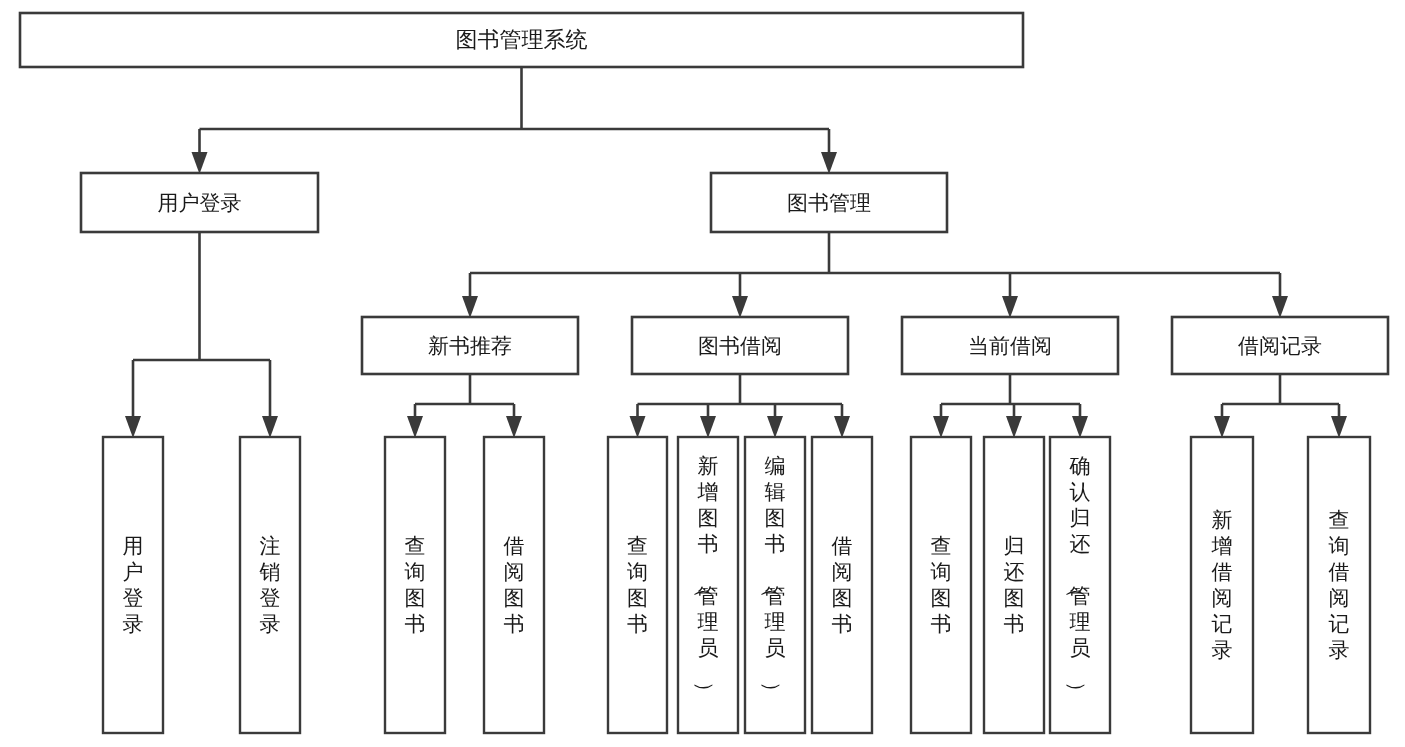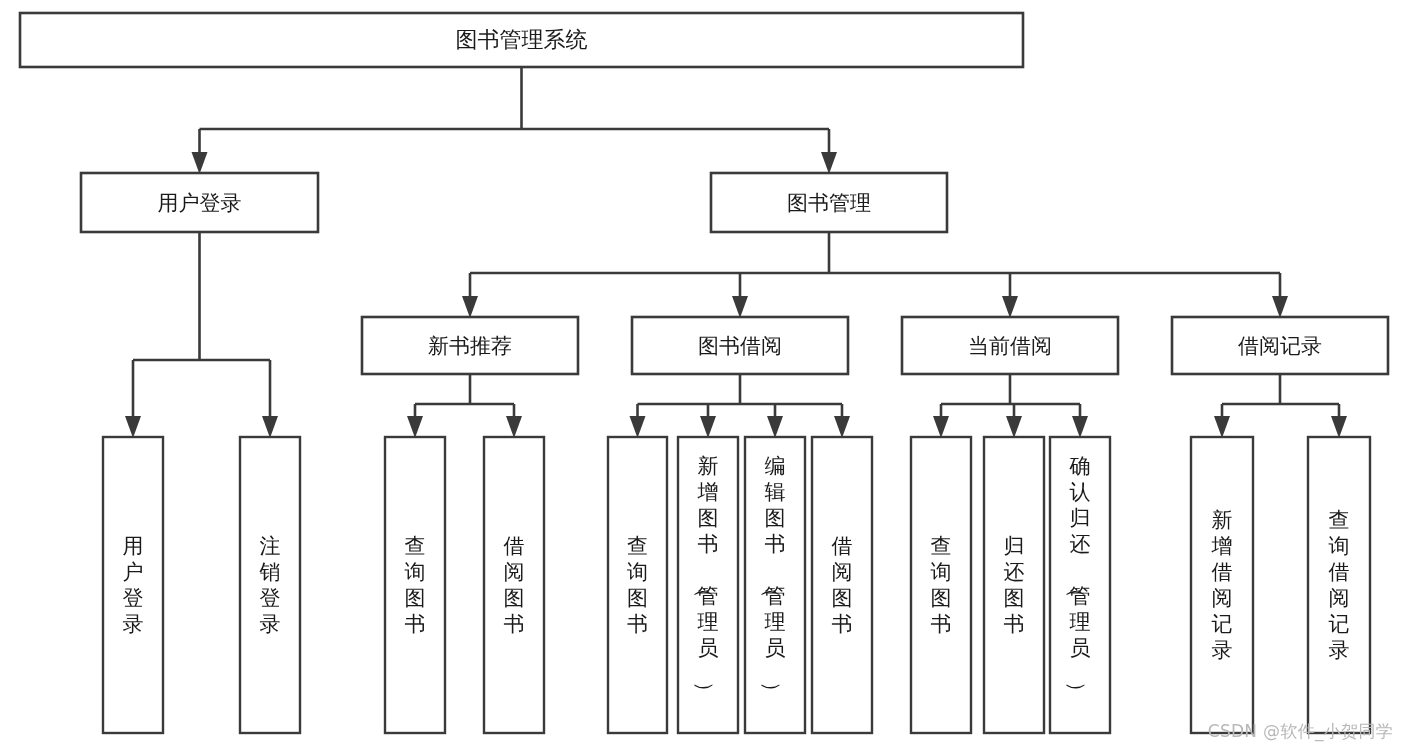--- a/index.html
+++ b/index.html
@@ -222,14 +222,13 @@
         <g>
           <rect class="node-rect leaf" x="1191" y="437" width="62" height="296"></rect>
           <text class="leaf-label-char" x="1222" y="527.28"><tspan x="1222" dy="0">新</tspan><tspan x="1222" dy="26">增</tspan><tspan x="1222" dy="26">借</tspan><tspan x="1222" dy="26">阅</tspan><tspan x="1222" dy="26">记</tspan><tspan x="1222" dy="26">录</tspan></text>
         </g>
         <g>
           <rect class="node-rect leaf" x="1308" y="437" width="62" height="296"></rect>
           <text class="leaf-label-char" x="1339" y="527.28"><tspan x="1339" dy="0">查</tspan><tspan x="1339" dy="26">询</tspan><tspan x="1339" dy="26">借</tspan><tspan x="1339" dy="26">阅</tspan><tspan x="1339" dy="26">记</tspan><tspan x="1339" dy="26">录</tspan></text>
         </g>
       </g>
   </svg>
-  <div class="watermark">CSDN @软件_小贺同学</div>
 </div>
 
 </body></html>

